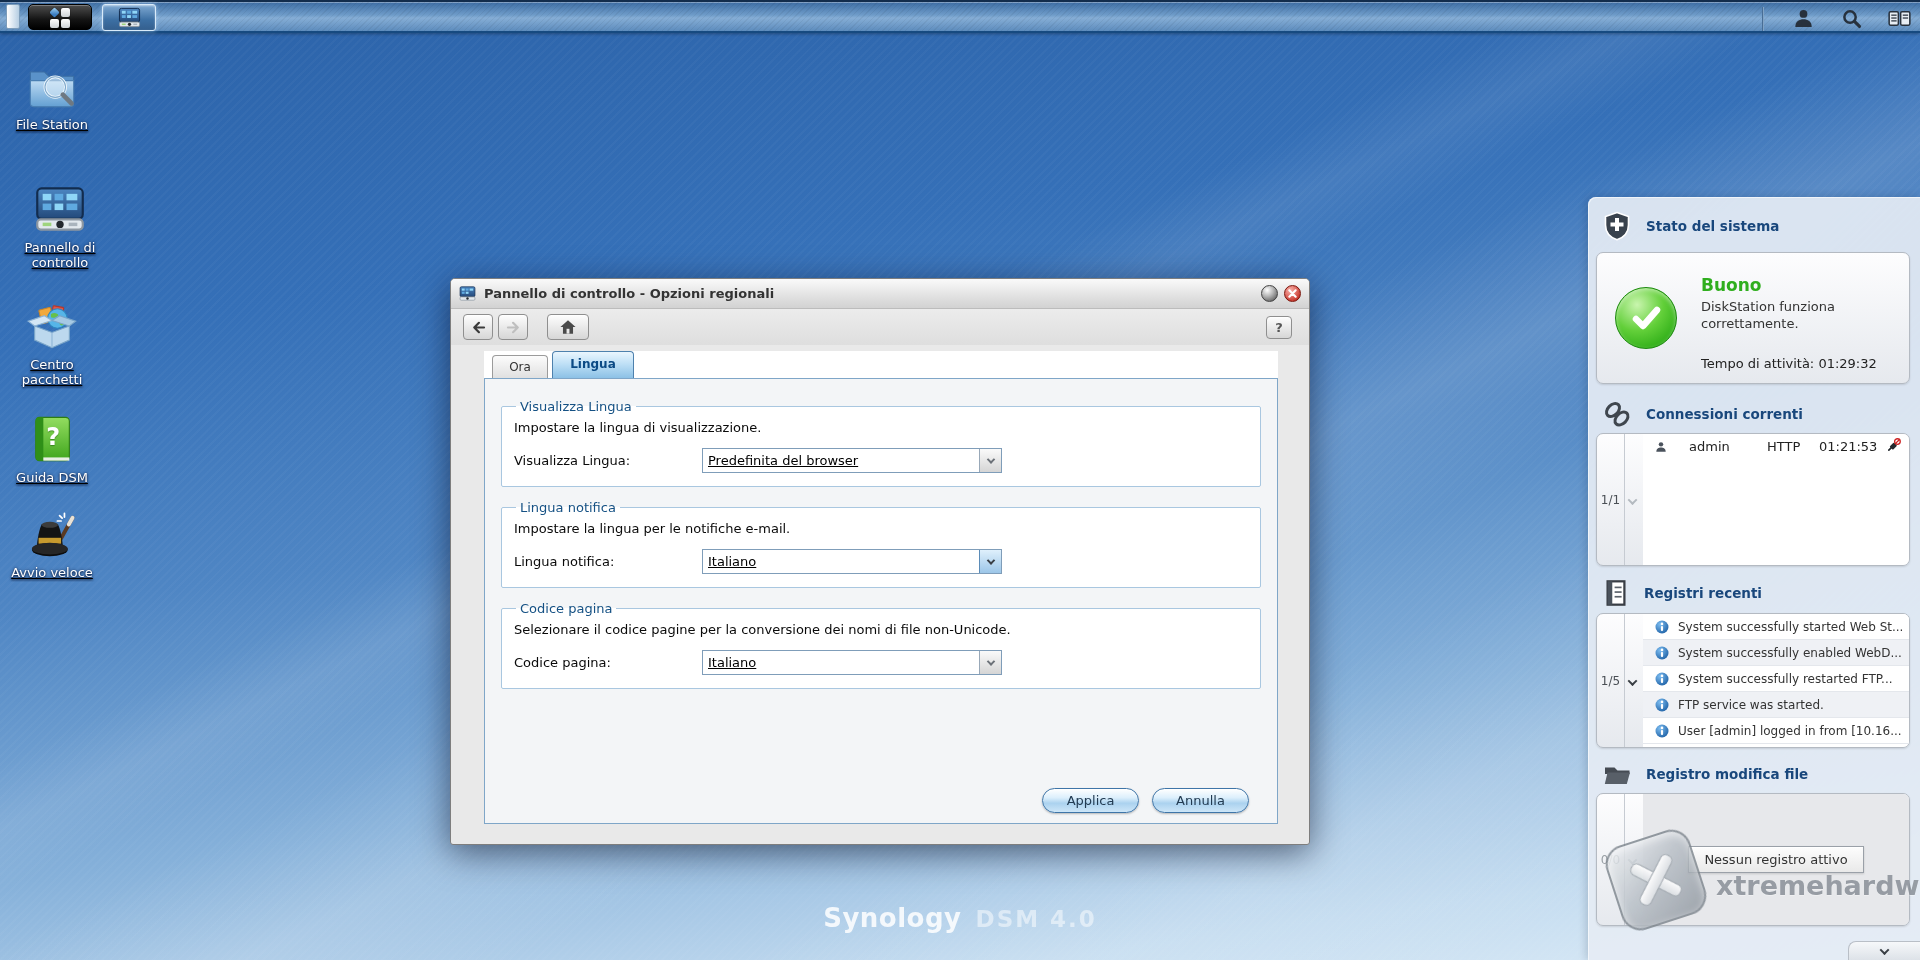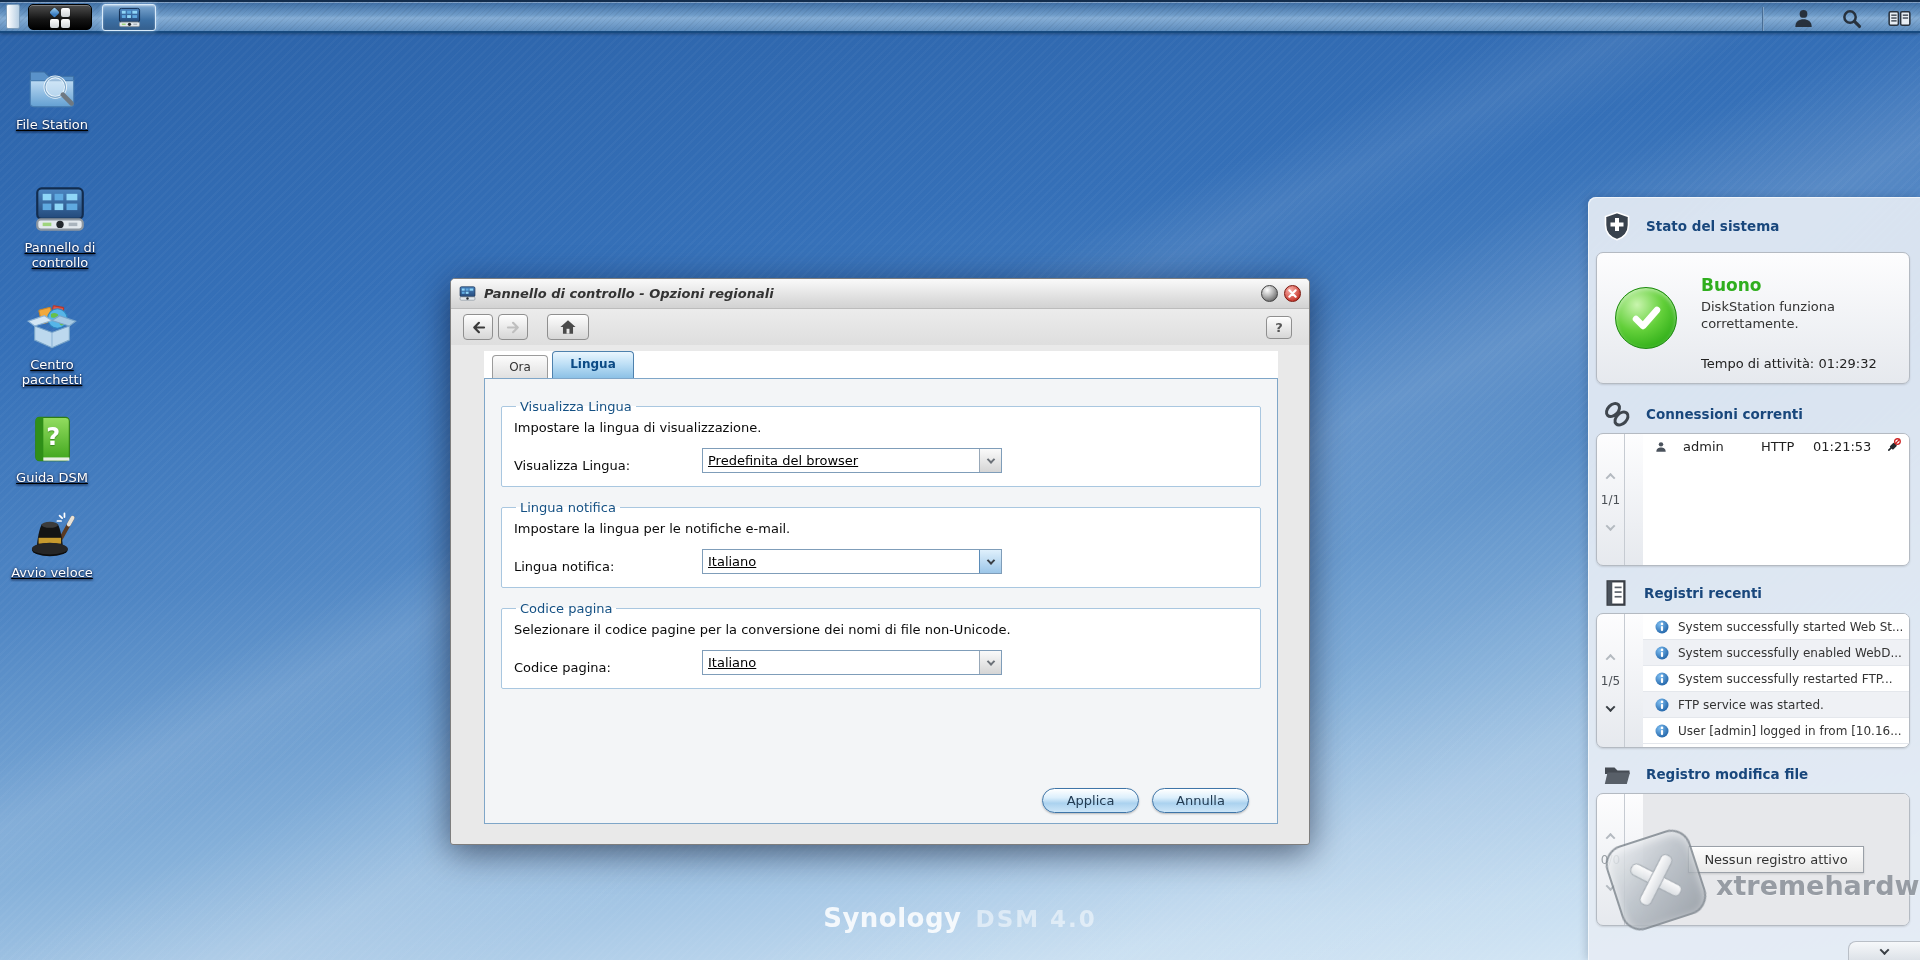--- a/index.html
+++ b/index.html
@@ -46,21 +46,21 @@
     text-shadow:0 1px 2px rgba(0,10,40,.85),0 0 3px rgba(0,10,40,.6); }
   .qmark { position:absolute; left:50%; top:46%; transform:translate(-42%,-50%); color:#fff; font-weight:bold; font-size:24px; text-shadow:0 1px 1px rgba(0,60,0,.4); }
 
   
   .dialog { position:absolute; left:450px; top:278px; width:860px; height:567px; z-index:30;
     background:#e9e9e9; border:1px solid #7e7e7e; border-radius:5px 5px 3px 3px;
     box-shadow:0 8px 34px rgba(0,8,30,.55); }
   .titlebar { position:absolute; left:0; top:0; right:0; height:30px; border-radius:4px 4px 0 0;
     background:linear-gradient(#fafafa,#dddddd 70%,#d2d2d2); border-bottom:1px solid #bcbcbc;
     display:flex; align-items:center; padding:0 8px; }
-  .titlebar .ttl { margin-left:8px; font-size:13px; font-weight:bold; color:#333;font-style:italic; }
+  .titlebar .ttl { margin-left:8px; font-size:13px; font-weight:bold; color:#333; }
   .winbtn { width:17px; height:17px; border-radius:50%; margin-left:6px; position:relative; }
   .winbtn.sphere { background:radial-gradient(circle at 35% 28%,#ffffff,#b9b9b9 40%,#6f6f6f 78%,#4d4d4d); border:1px solid #444; }
   .winbtn.close { background:radial-gradient(circle at 35% 28%,#f7b2aa,#e2726a 40%,#c23227 80%,#9c1e12); border:1px solid #7c150b;
     display:flex; align-items:center; justify-content:center; }
   .dlg-toolbar { position:absolute; left:0; top:30px; right:0; height:36px;
     background:linear-gradient(#ececec,#dedede); display:flex; align-items:center; padding:0 12px; }
   .tool-btn { width:30px; height:26px; border-radius:4px; border:1px solid #8f8f8f; margin-right:5px;
     background:linear-gradient(#fefefe,#d6d6d6); box-shadow:inset 0 1px 0 #fff;
     display:flex; align-items:center; justify-content:center; }
   .tool-btn.home { width:42px; margin-left:14px; }
@@ -73,21 +73,21 @@
   .tab.active { left:68px; width:82px; height:27px; line-height:25px; color:#0b4a85; font-weight:bold;
     background:linear-gradient(#eaf6fe 0%,#bfe0f6 45%,#8cc1e6 100%); border:1px solid #4e81ad; border-bottom:none; z-index:3; }
   .panel { position:absolute; left:33px; top:99px; width:794px; height:446px;
     background:#f3f5f7; border:1px solid #7fa6c8; }
   fieldset { background:#fff; border:1px solid #a9c7e0; border-radius:2px;
     margin:0 16px; padding:2px 12px 13px; }
   fieldset.first { margin-top:20px; }
   fieldset + fieldset { margin-top:13px; }
   legend { font-size:13px; font-weight:normal; color:#155184; padding:0 4px; margin-left:2px; }
   .desc { font-size:13px; color:#0a0a0a; margin:4px 0 10px; }
-  .frow { display:flex; align-items:flex-end;margin-top:13px; }
+  .frow { display:flex; align-items:center;margin-top:13px; }
   .frow .flabel { width:188px; font-size:13px; color:#0a0a0a; }
   .selectbox { position:relative; width:300px; height:25px; background:#fff; border:1px solid #7f9db9;
     font-size:13px; color:#000; display:flex; align-items:center; padding-left:5px;text-decoration:underline; }
   .selectbox .trig { position:absolute; right:0; top:0; bottom:0; width:22px; border-left:1px solid #98a8b8;
     background:linear-gradient(#fafafa,#d5d5d5); display:flex; align-items:center; justify-content:center; }
   .selectbox.focused .trig { background:linear-gradient(#dff0fc,#9cc6e8); border-left:1px solid #5b8cb8; }
   .chev { display:inline-block; width:7px; height:7px; border-left:2px solid #6b7178; border-bottom:2px solid #6b7178; transform:rotate(-45deg) translate(1px,-1px); }
   .chev.up { transform:rotate(135deg) translate(1px,-1px); }
   .chev.small { width:6px; height:6px; }
   .chev.dark { border-color:#3a3f45; }
@@ -99,25 +99,25 @@
 
   
   .sidebar { position:absolute; left:1588px; top:197px; width:332px; height:763px; z-index:20;
     background:rgba(229,236,244,.92); border-radius:8px 0 0 0;
     box-shadow:inset 1px 1px 0 rgba(255,255,255,.6), -2px 0 8px rgba(0,20,50,.18); }
   .sb-head { position:absolute; left:14px; display:flex; align-items:center; gap:14px; }
   .sb-head .sb-title { font-size:13.5px; font-weight:bold; color:#19477c; }
   .sb-panel { position:absolute; left:8px; width:314px; border:1px solid #b4bac2; border-radius:7px;
     background:linear-gradient(#fdfdfe,#e6e9ee); box-shadow:0 1px 2px rgba(0,0,0,.12); overflow:hidden; }
   .pager { position:absolute; left:0; top:0; bottom:0; width:28px; border-right:1px solid #c6cbd2;
-    background:linear-gradient(#f1f3f6,#dcе0e5,#dce0e5); display:flex; flex-direction:column; align-items:center; justify-content:center; gap:9px; }
+    background:linear-gradient(#f1f3f6,#dcе0e5,#dce0e5); display:flex; flex-direction:row; align-items:center; justify-content:center; gap:9px; }
   .pager .pnum { font-size:12px; color:#4a4f55; }
   .listarea { position:absolute; left:46px; top:0; right:0; bottom:0; background:#fff; }
   .conn-row { display:flex; align-items:center; height:25px; padding:0 8px 0 12px; font-size:13px; color:#222; }
-  .conn-row .cuser { margin-left:16px; width:78px; }
+  .conn-row .cuser { margin-left:22px; width:78px; }
   .conn-row .cproto { width:52px; }
   .log-row { display:flex; align-items:center; height:26px; padding:0 6px 0 12px; font-size:12px; color:#333;
     border-bottom:1px solid #e4e7ec; background:#fff; }
   .log-row:nth-child(even) { background:#eff1f5; }
   .log-row .ltxt { margin-left:9px; white-space:nowrap; overflow:hidden; }
   .graybox { position:absolute; left:46px; top:0; right:0; bottom:0; background:#e7e8eb;
     display:flex; align-items:center; justify-content:center; }
   .emptybtn { padding:5px 15px; font-size:13px; color:#333; background:linear-gradient(#fdfdfd,#e9e9e9);
     border:1px solid #9aa0a8; box-shadow:1px 1px 0 #fff inset, 0 1px 2px rgba(0,0,0,.15); }
   .collapse-tab { position:absolute; right:0; bottom:0; width:72px; height:19px; border-radius:8px 0 0 0;

